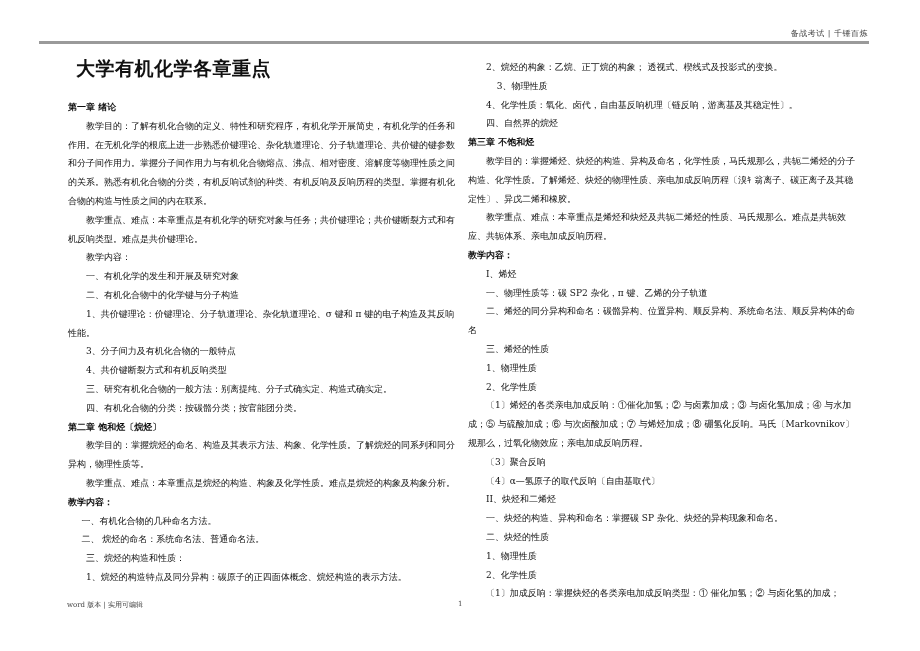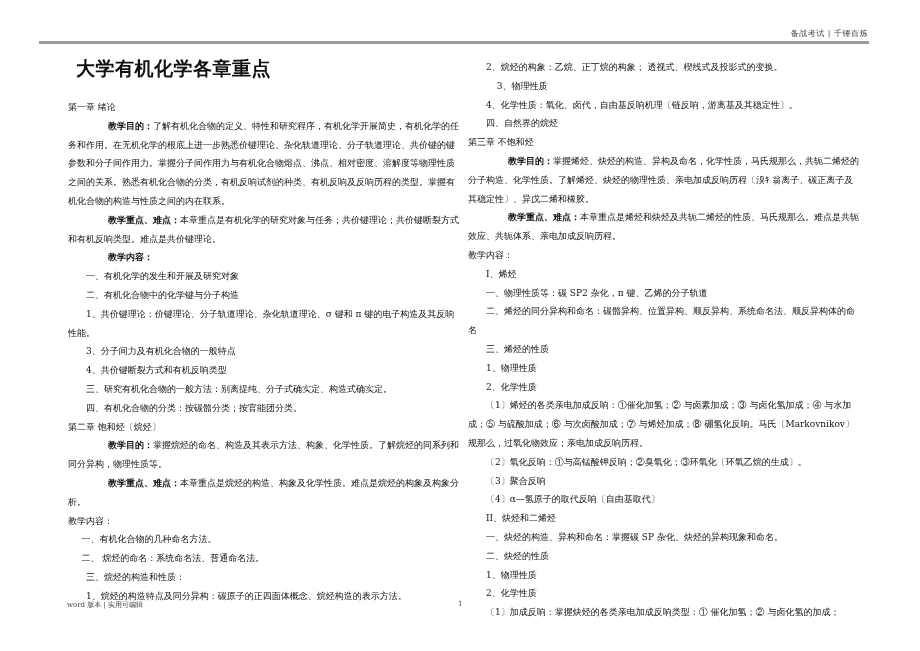--- a/index.html
+++ b/index.html
@@ -6,25 +6,25 @@
   body{width:920px;height:651px;position:relative;overflow:hidden;font-family:"DejaVu Serif","Liberation Serif",serif;color:#111;}
   .header-rule{position:absolute;left:39px;top:41px;width:830px;height:3px;background:#9a9a9a;}
   .header-text{position:absolute;right:52px;top:28px;font-size:8px;color:#444;letter-spacing:0.5px;}
   .footer-left{position:absolute;left:67px;top:600px;font-size:7px;color:#444;}
   .footer-page{position:absolute;left:458px;top:600px;font-size:7px;color:#444;}
   .col{position:absolute;top:56px;width:392px;font-size:9.2px;line-height:18.8px;}
   .col.left{left:68px;}
   .col.right{left:468px;top:58px;}
   .title{font-family:"DejaVu Sans","Liberation Sans",sans-serif;font-weight:bold;font-size:19px;line-height:24px;margin:0 0 18px 8px;letter-spacing:0.5px;}
   .p{margin:0;white-space:normal;}
-  .ch{font-family:"DejaVu Sans","Liberation Sans",sans-serif;font-weight:normal;font-size:9px;}
+  .ch{font-family:"DejaVu Sans","Liberation Sans",sans-serif;font-weight:bold;font-size:9px;}
   .ind2{text-indent:2em;}
   .ind15{text-indent:1.5em;}
   .ind3{text-indent:3.2em;}
-  b{font-family:"DejaVu Sans","Liberation Sans",sans-serif;font-weight:bold;margin-left:22px;}
+  b{font-family:"DejaVu Sans","Liberation Sans",sans-serif;font-weight:normal;}
   .left .p{font-size:9px;}
   .right .p{font-size:9px;}
 </style>
 </head>
 <body>
 
 <div>
   <div class="header-text">备战考试 | 千锤百炼</div>
   <div class="header-rule"></div>
 </div>
@@ -64,21 +64,20 @@
       <p class="p ind2"><b>教学目的：</b><span>掌握烯烃、炔烃的构造、异构及命名，化学性质，马氏规那么，共轭二烯烃的分子构造、化学性质。了解烯烃、炔烃的物理性质、亲电加成反响历程〔溴ｷ 翁离子、碳正离子及其稳定性〕、异戊二烯和橡胶。</span></p>
       <p class="p ind2"><b>教学重点、难点：</b><span>本章重点是烯烃和炔烃及共轭二烯烃的性质、马氏规那么。难点是共轭效应、共轭体系、亲电加成反响历程。</span></p>
       <p class="p ch">教学内容：</p>
       <p class="p ind2"><span>I、烯烃</span></p>
       <p class="p ind2"><span>一、物理性质等：碳 SP2 杂化，π 键、乙烯的分子轨道</span></p>
       <p class="p ind2"><span>二、烯烃的同分异构和命名：碳骼异构、位置异构、顺反异构、系统命名法、顺反异构体的命名</span></p>
       <p class="p ind2"><span>三、烯烃的性质</span></p>
       <p class="p ind2"><span>1、物理性质</span></p>
       <p class="p ind2"><span>2、化学性质</span></p>
       <p class="p ind2"><span>〔1〕烯烃的各类亲电加成反响：①催化加氢；② 与卤素加成；③ 与卤化氢加成；④ 与水加成；⑤ 与硫酸加成；⑥ 与次卤酸加成；⑦ 与烯烃加成；⑧ 硼氢化反响。马氏〔Markovnikov〕规那么，过氧化物效应；亲电加成反响历程。</span></p>
-      <p class="p ind2"><span>〔2〕氧化反响：①与高锰酸钾反响；②臭氧化；③环氧化〔环氧乙烷的生成〕。</span></p>
       <p class="p ind2"><span>〔3〕聚合反响</span></p>
       <p class="p ind2"><span>〔4〕α—氢原子的取代反响〔自由基取代〕</span></p>
       <p class="p ind2"><span>II、炔烃和二烯烃</span></p>
       <p class="p ind2"><span>一、炔烃的构造、异构和命名：掌握碳 SP 杂化、炔烃的异构现象和命名。</span></p>
       <p class="p ind2"><span>二、炔烃的性质</span></p>
       <p class="p ind2"><span>1、物理性质</span></p>
       <p class="p ind2"><span>2、化学性质</span></p>
       <p class="p ind2"><span>〔1〕加成反响：掌握炔烃的各类亲电加成反响类型：① 催化加氢；② 与卤化氢的加成；</span></p>
     </div>
 </div>

